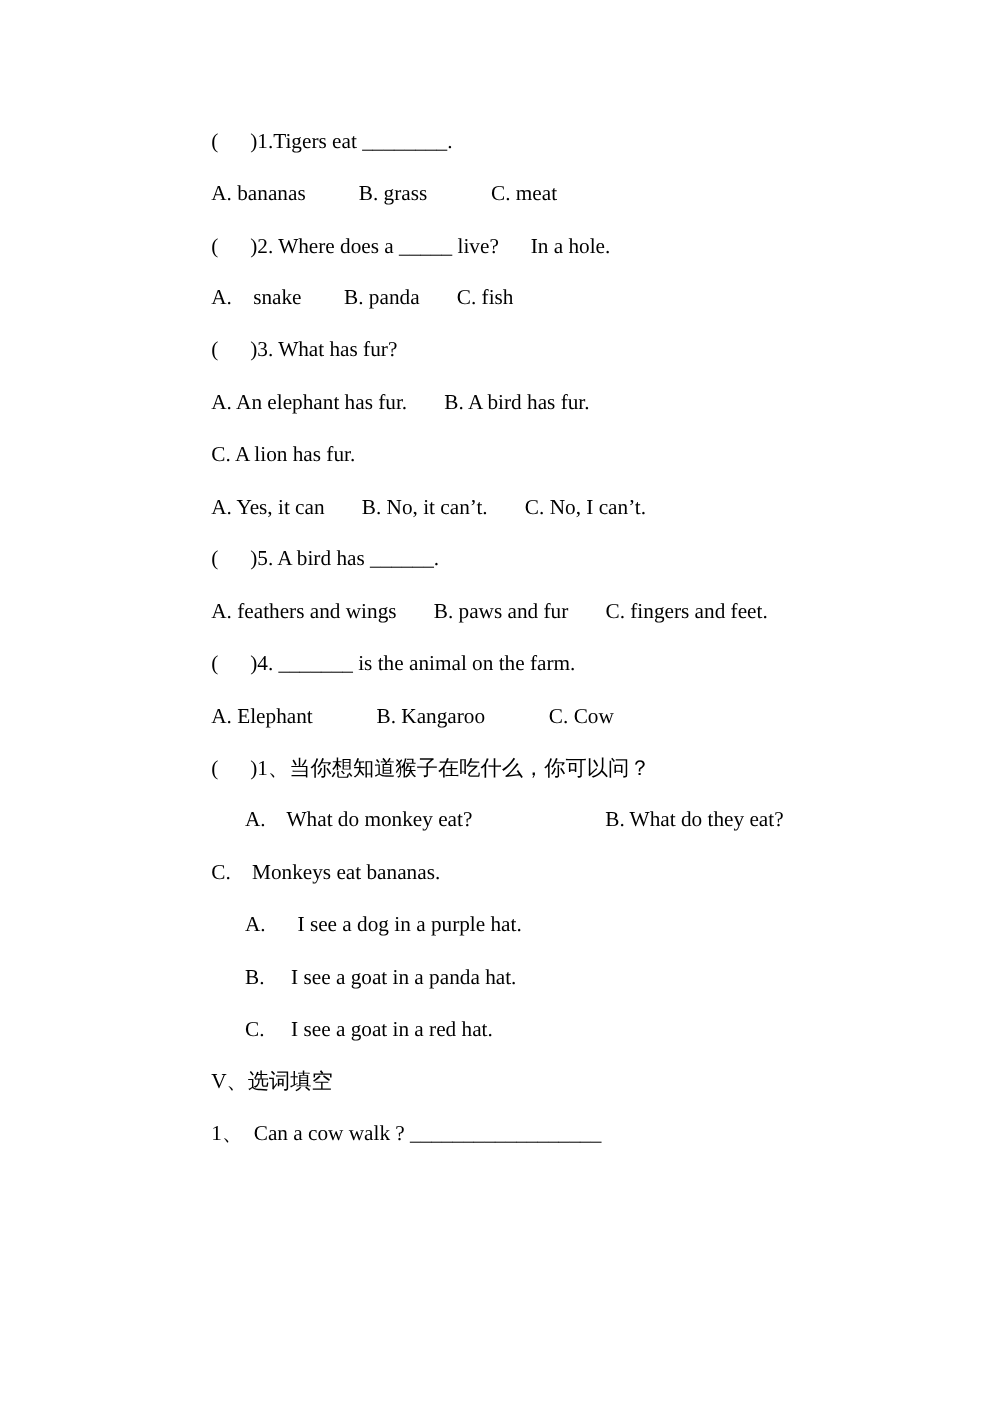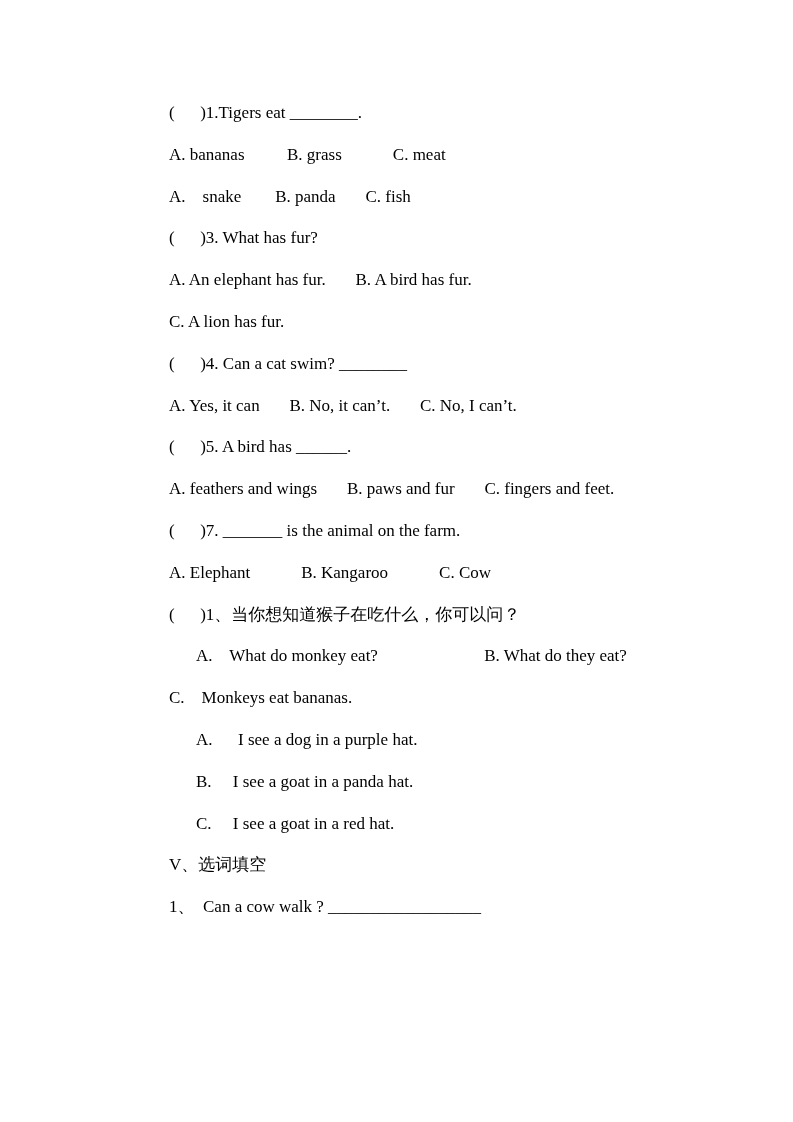--- a/index.html
+++ b/index.html
@@ -29,29 +29,29 @@
     padding-left: 27px;
   }
 </style>
 </head>
 <body>
 
 <div class="page">
   <div>
       <div class="line">(      )1.Tigers eat ________.</div>
       <div class="line">A. bananas          B. grass            C. meat</div>
+      <div class="line">(      )2. Where does a _____ live?      In a hole.</div>
       <div class="line">A.    snake        B. panda       C. fish</div>
       <div class="line">(      )3. What has fur?</div>
       <div class="line">A. An elephant has fur.       B. A bird has fur.</div>
       <div class="line">C. A lion has fur.</div>
-      <div class="line">(      )4. Can a cat swim? ________</div>
       <div class="line">A. Yes, it can       B. No, it can’t.       C. No, I can’t.</div>
       <div class="line">(      )5. A bird has ______.</div>
       <div class="line">A. feathers and wings       B. paws and fur       C. fingers and feet.</div>
-      <div class="line">(      )7. _______ is the animal on the farm.</div>
+      <div class="line">(      )4. _______ is the animal on the farm.</div>
       <div class="line">A. Elephant            B. Kangaroo            C. Cow</div>
       <div class="line">(      )1、当你想知道猴子在吃什么，你可以问？</div>
       <div class="line indent-1">A.    What do monkey eat?                         B. What do they eat?</div>
       <div class="line">C.    Monkeys eat bananas.</div>
       <div class="line indent-1">A.      I see a dog in a purple hat.</div>
       <div class="line indent-1">B.     I see a goat in a panda hat.</div>
       <div class="line indent-1">C.     I see a goat in a red hat.</div>
       <div class="line">V、选词填空</div>
       <div class="line">1、  Can a cow walk ? __________________</div>
     </div>

